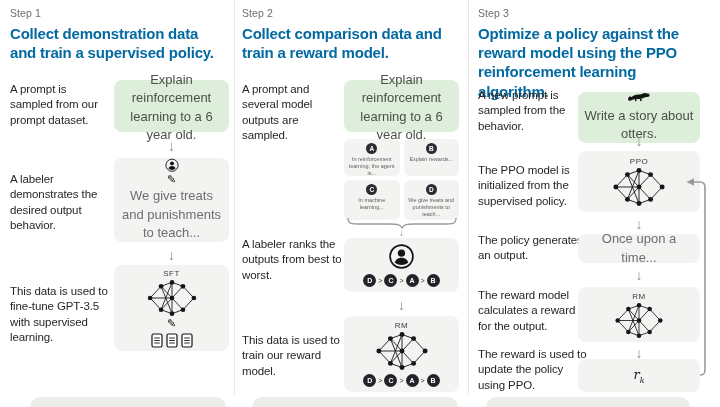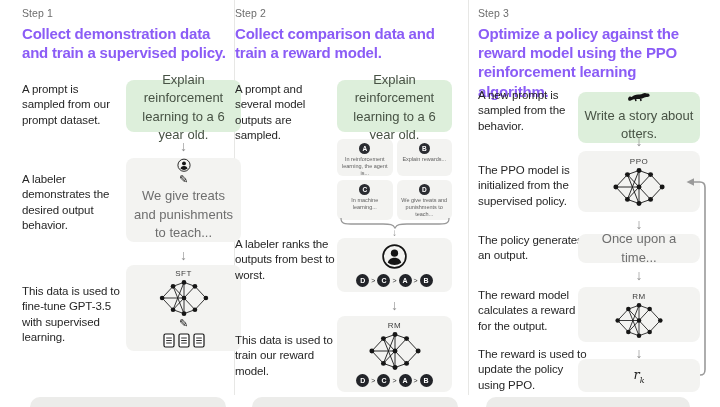--- a/index.html
+++ b/index.html
@@ -2,21 +2,21 @@
 <html><head>
 <meta charset="utf-8">
 <style>
   html,body{margin:0;padding:0;background:#fff;}
   .canvas{position:relative;width:720px;height:407px;background:#fff;overflow:hidden;
           font-family:"Liberation Sans","DejaVu Sans",sans-serif;-webkit-font-smoothing:antialiased;}
   .divider{position:absolute;top:0;bottom:12px;width:1px;background:#e7e7e5;}
   .col{position:absolute;top:0;height:100%;}
   .step-label{position:absolute;top:7px;left:0;font-size:10.5px;color:#6d6d6d;letter-spacing:.1px;}
   .heading{position:absolute;top:24px;left:0;margin:0;font-size:15px;line-height:1.28;font-weight:700;
-           color:#8b5cf6;letter-spacing:-0.2px;}
+           color:#0369a1;letter-spacing:-0.2px;}
   .cap{position:absolute;left:0;font-size:11.5px;line-height:1.33;color:#262626;letter-spacing:-0.1px;margin:0;}
   .flow{position:absolute;top:0;bottom:0;}
   .box{position:absolute;left:0;right:0;background:#f3f3f1;border-radius:8px;display:flex;
        flex-direction:column;align-items:center;justify-content:center;text-align:center;}
   .box.green{background:#ddefdb;}
   .box-text{font-size:13px;line-height:1.4;color:#6e6e6e;padding:0 6px;}
   .green .box-text{color:#475244;margin-top:3px;}
   .model-label{font-size:8px;color:#3c3c3c;letter-spacing:.5px;margin-bottom:2px;}
   .arr{position:absolute;left:0;right:0;text-align:center;color:#8f8f8f;font-size:14px;line-height:1;}
   .arr.small{font-size:10px;}
@@ -92,21 +92,21 @@
     <path d="M2 12 C.5 10.5 .5 8 2.5 6.5 C3.5 5.8 5 6 6 7 C8 4.5 12 3.2 16 3.5 C18 3.6 20 3 21.5 2 C23 1 25.5 1 26.8 2.2 C28.5 2 30 2.6 30.5 4 C31 5.2 30.2 6.3 28.8 6.6 C27 7 25 6.8 23.5 7.6 C21.5 8.8 19 9.5 16.5 9.6 C13 9.8 9.5 9.4 7 10.5 C5.5 11.2 3.5 12.5 2 12 Z" fill="#141414"></path>
     <path d="M10 9.6 l.8 3.2 2 -.5 -.6 -2.9 z M17 9.4 l.8 3.2 2 -.5 -.6 -3 z" fill="#141414"></path>
   </symbol>
 </svg>
 
 <div class="canvas">
 
   <div class="divider" style="left:234px"></div>
   <div class="divider" style="left:468px"></div>
 
-  <section class="col" style="left:22px;width:222px">
+  <section class="col" style="left:10px;width:222px">
     <div class="step-label">Step 1</div>
     <h2 class="heading" style="width:208px">Collect demonstration data and train a supervised policy.</h2>
     <p class="cap" style="top:82px;width:97px">A prompt is sampled from our prompt dataset.</p>
     <p class="cap" style="top:172px;width:97px">A labeler demonstrates the desired output behavior.</p>
     <p class="cap" style="top:284px;width:100px">This data is used to fine-tune GPT-3.5 with supervised learning.</p>
 
     <div class="flow" style="left:104px;width:115px">
       <div class="box green" style="top:80px;height:52px">
         <svg width="16" height="16">
             <use href="#sample"></use>
@@ -136,21 +136,21 @@
               <use href="#doc"></use>
             </svg>
           <svg width="12" height="15">
               <use href="#doc"></use>
             </svg>
         </div>
       </div>
     </div>
   </section>
 
-  <section class="col" style="left:235px;width:218px">
+  <section class="col" style="left:242px;width:218px">
     <div class="step-label">Step 2</div>
     <h2 class="heading" style="width:212px">Collect comparison data and train a reward model.</h2>
     <p class="cap" style="top:82px;width:92px">A prompt and several model outputs are sampled.</p>
     <p class="cap" style="top:237px;width:108px">A labeler ranks the outputs from best to worst.</p>
     <p class="cap" style="top:333px;width:100px">This data is used to train our reward model.</p>
 
     <div class="flow" style="left:102px;width:115px">
       <div class="box green" style="top:80px;height:52px">
         <svg width="16" height="16">
             <use href="#sample"></use>

